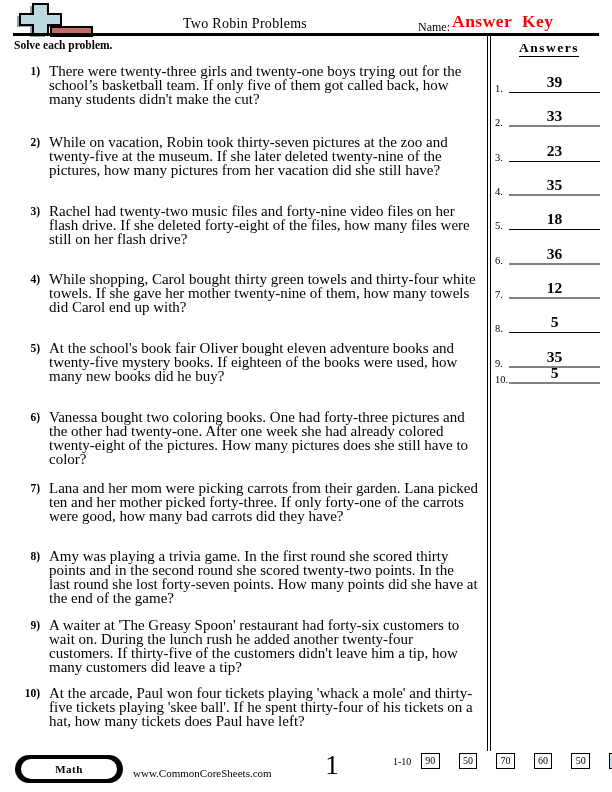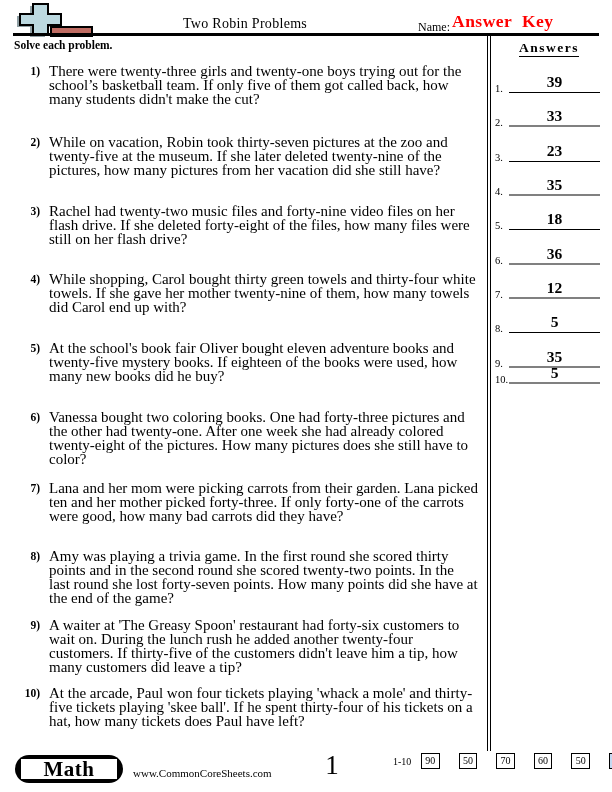--- a/index.html
+++ b/index.html
@@ -31,21 +31,21 @@
   .arow{position:absolute;left:494px;width:112px;height:22px;}
   .anum{position:absolute;left:1px;bottom:1px;font-size:10.5px;}
   .aline{position:absolute;left:15px;right:6px;bottom:2px;border-bottom:1.2px solid #000;}
   .arow.gray .aline{border-bottom:2.5px solid #808080;}
   .aval{position:absolute;left:15px;right:6px;bottom:4px;text-align:center;
     color:#000000;font-weight:bold;font-size:15.5px;}
   
   .badge{position:absolute;left:15px;top:755px;width:108px;height:28px;background:#000;
     border-radius:14px;}
   .badge-inner{position:absolute;left:6px;right:6px;top:4px;bottom:4px;background:#fff;
-    border-radius:0;text-align:center;font-size:21px;font-weight:bold;line-height:20px;
+    border-radius:10px;text-align:center;font-size:11px;font-weight:bold;line-height:20px;
     letter-spacing:.5px;}
   .website{position:absolute;left:133px;top:767px;font-size:11px;}
   .page-num{position:absolute;left:317px;top:750px;width:30px;text-align:center;font-size:27px;}
   .range-label{position:absolute;left:393px;top:756px;font-size:10px;}
   .gscale{position:absolute;left:422px;top:753px;display:flex;gap:20px;}
   .gcell{width:16.6px;height:14px;border:1px solid #000;margin-left:-1px;background:#fff;
     text-align:center;font-size:10px;line-height:14px;}
   .gcell.hl{background:#c5d9f1;text-align:right;}
 </style>
 </head>

